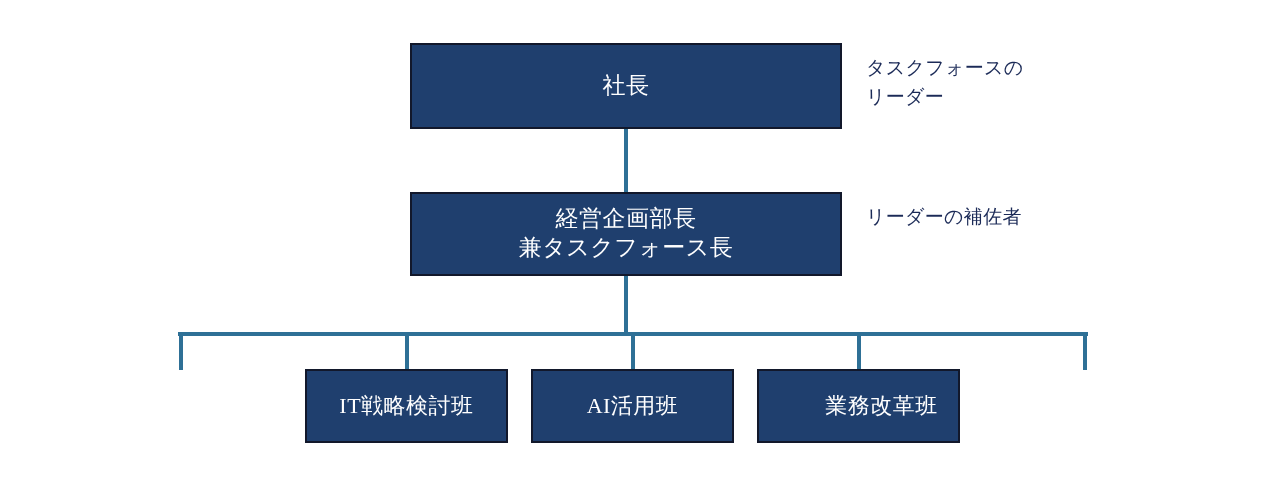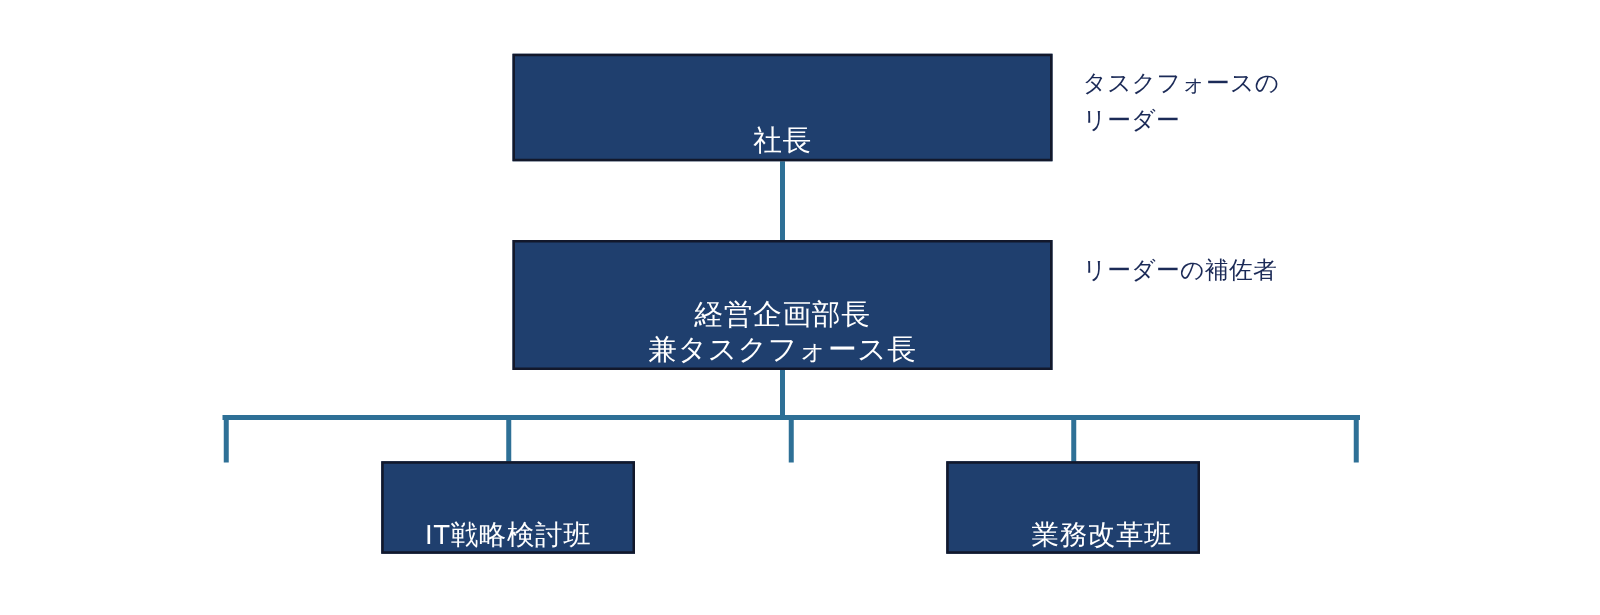--- a/index.html
+++ b/index.html
@@ -19,40 +19,41 @@
   }
 
   
   .node {
     position: absolute;
     box-sizing: border-box;
     background: #1F3F6E;
     border: 2px solid #12182B;
     color: #ffffff;
     display: flex;
-    align-items: flex-end;
+    align-items: center;
     justify-content: center;
     text-align: center;
     line-height: 1.25;
     letter-spacing: 0.5px;
     font-weight: 400;
     z-index: 3;
+    font-family: Liberation Serif, serif;
   }
   .node-label {
     display: block;
     white-space: pre-line;
     padding: 0 6px;
   }
 
   #node-president {
     left: 410px; top: 43px; width: 432px; height: 86px;
     font-size: 23px;
   }
   #node-planning-chief {
-    left: 410px; top: 192px; width: 432px; height: 104px;
+    left: 410px; top: 192px; width: 432px; height: 84px;
     font-size: 23px;
   }
 
   .team-node {
     top: 369px;
     height: 74px;
     font-size: 22px;
   }
   #node-team-0 { left: 80px;   width: 203px; }
   #node-team-1 { left: 305px;  width: 203px; }
@@ -116,20 +117,23 @@
   </div>
 
   <div class="node" id="node-planning-chief">
     <span class="node-label">経営企画部長
 兼タスクフォース長</span>
   </div>
 
   <div class="node team-node" id="node-team-1">
     <span class="node-label">IT戦略検討班</span>
   </div>
+  <div class="node team-node" id="node-team-2">
+    <span class="node-label">AI活用班</span>
+  </div>
   <div class="node team-node" id="node-team-3">
     <span class="node-label">業務改革班</span>
   </div>
 
   <div class="annotation" id="annotation-leader">タスクフォースの
 リーダー</div>
   <div class="annotation" id="annotation-deputy">リーダーの補佐者</div>
 
 </div>
 

